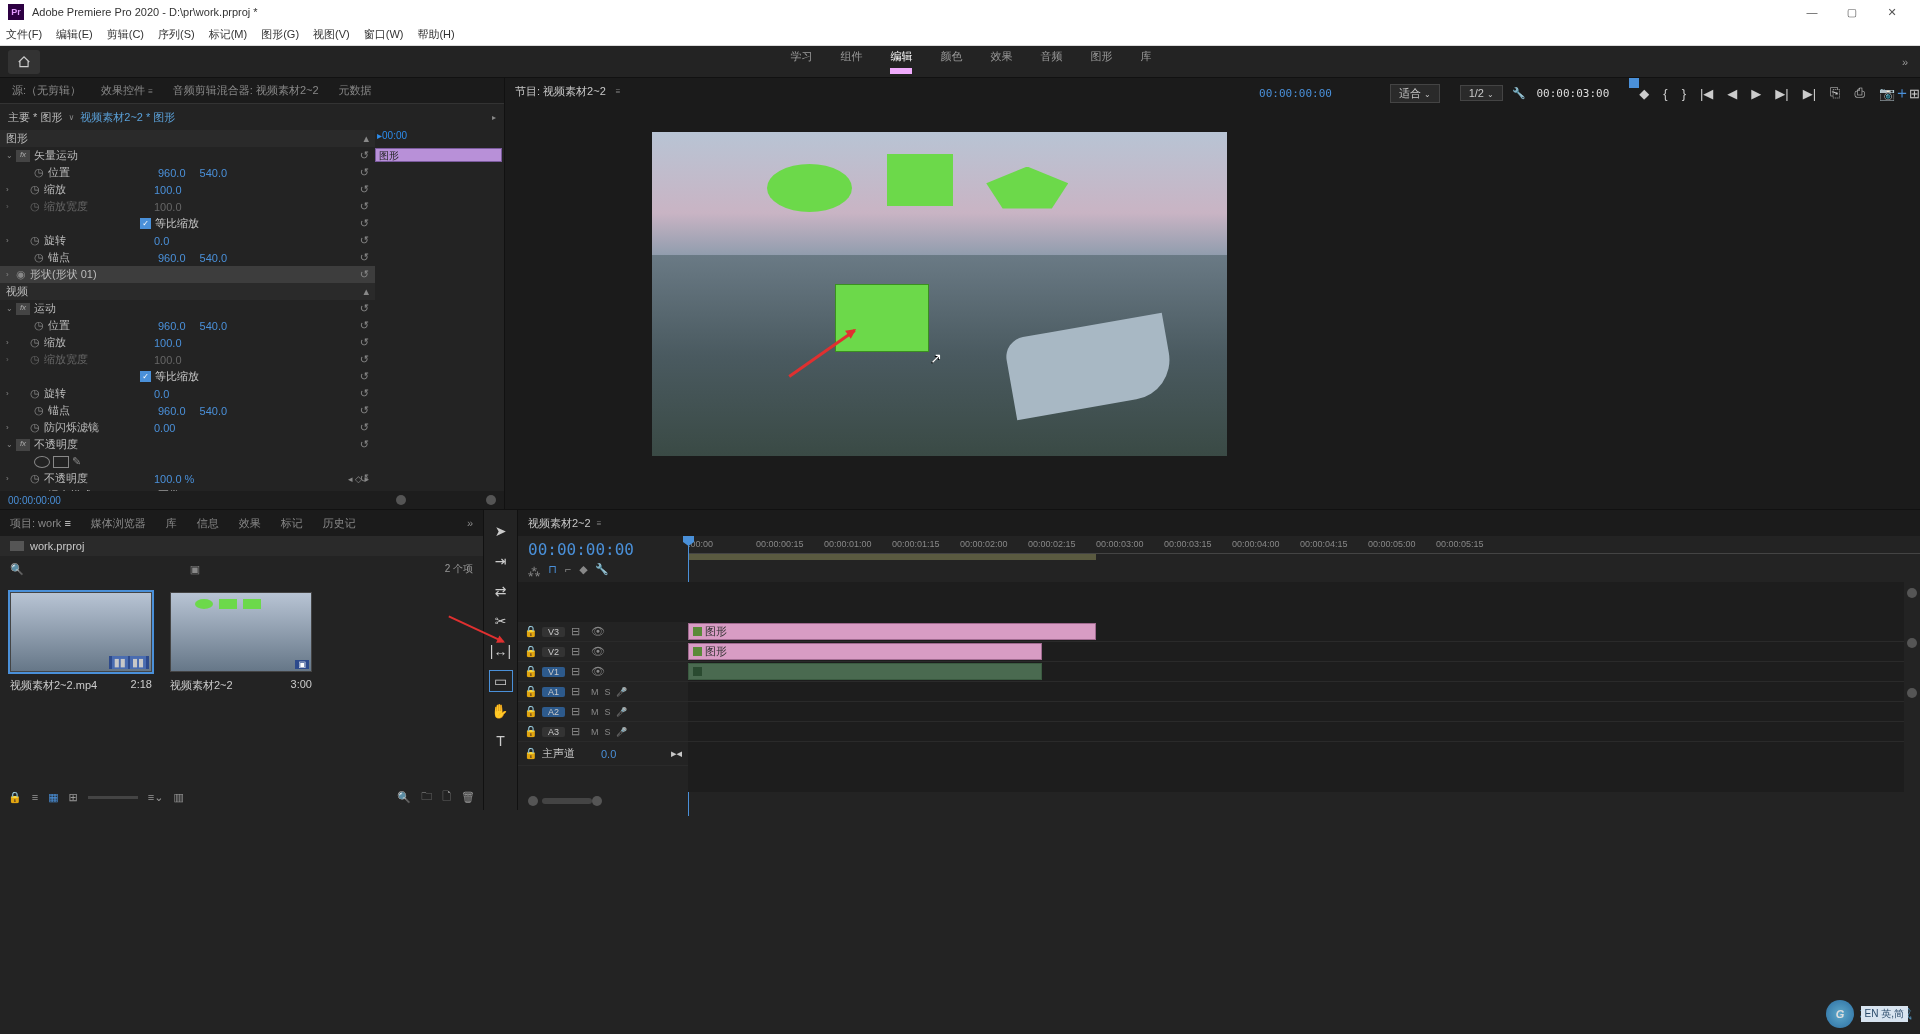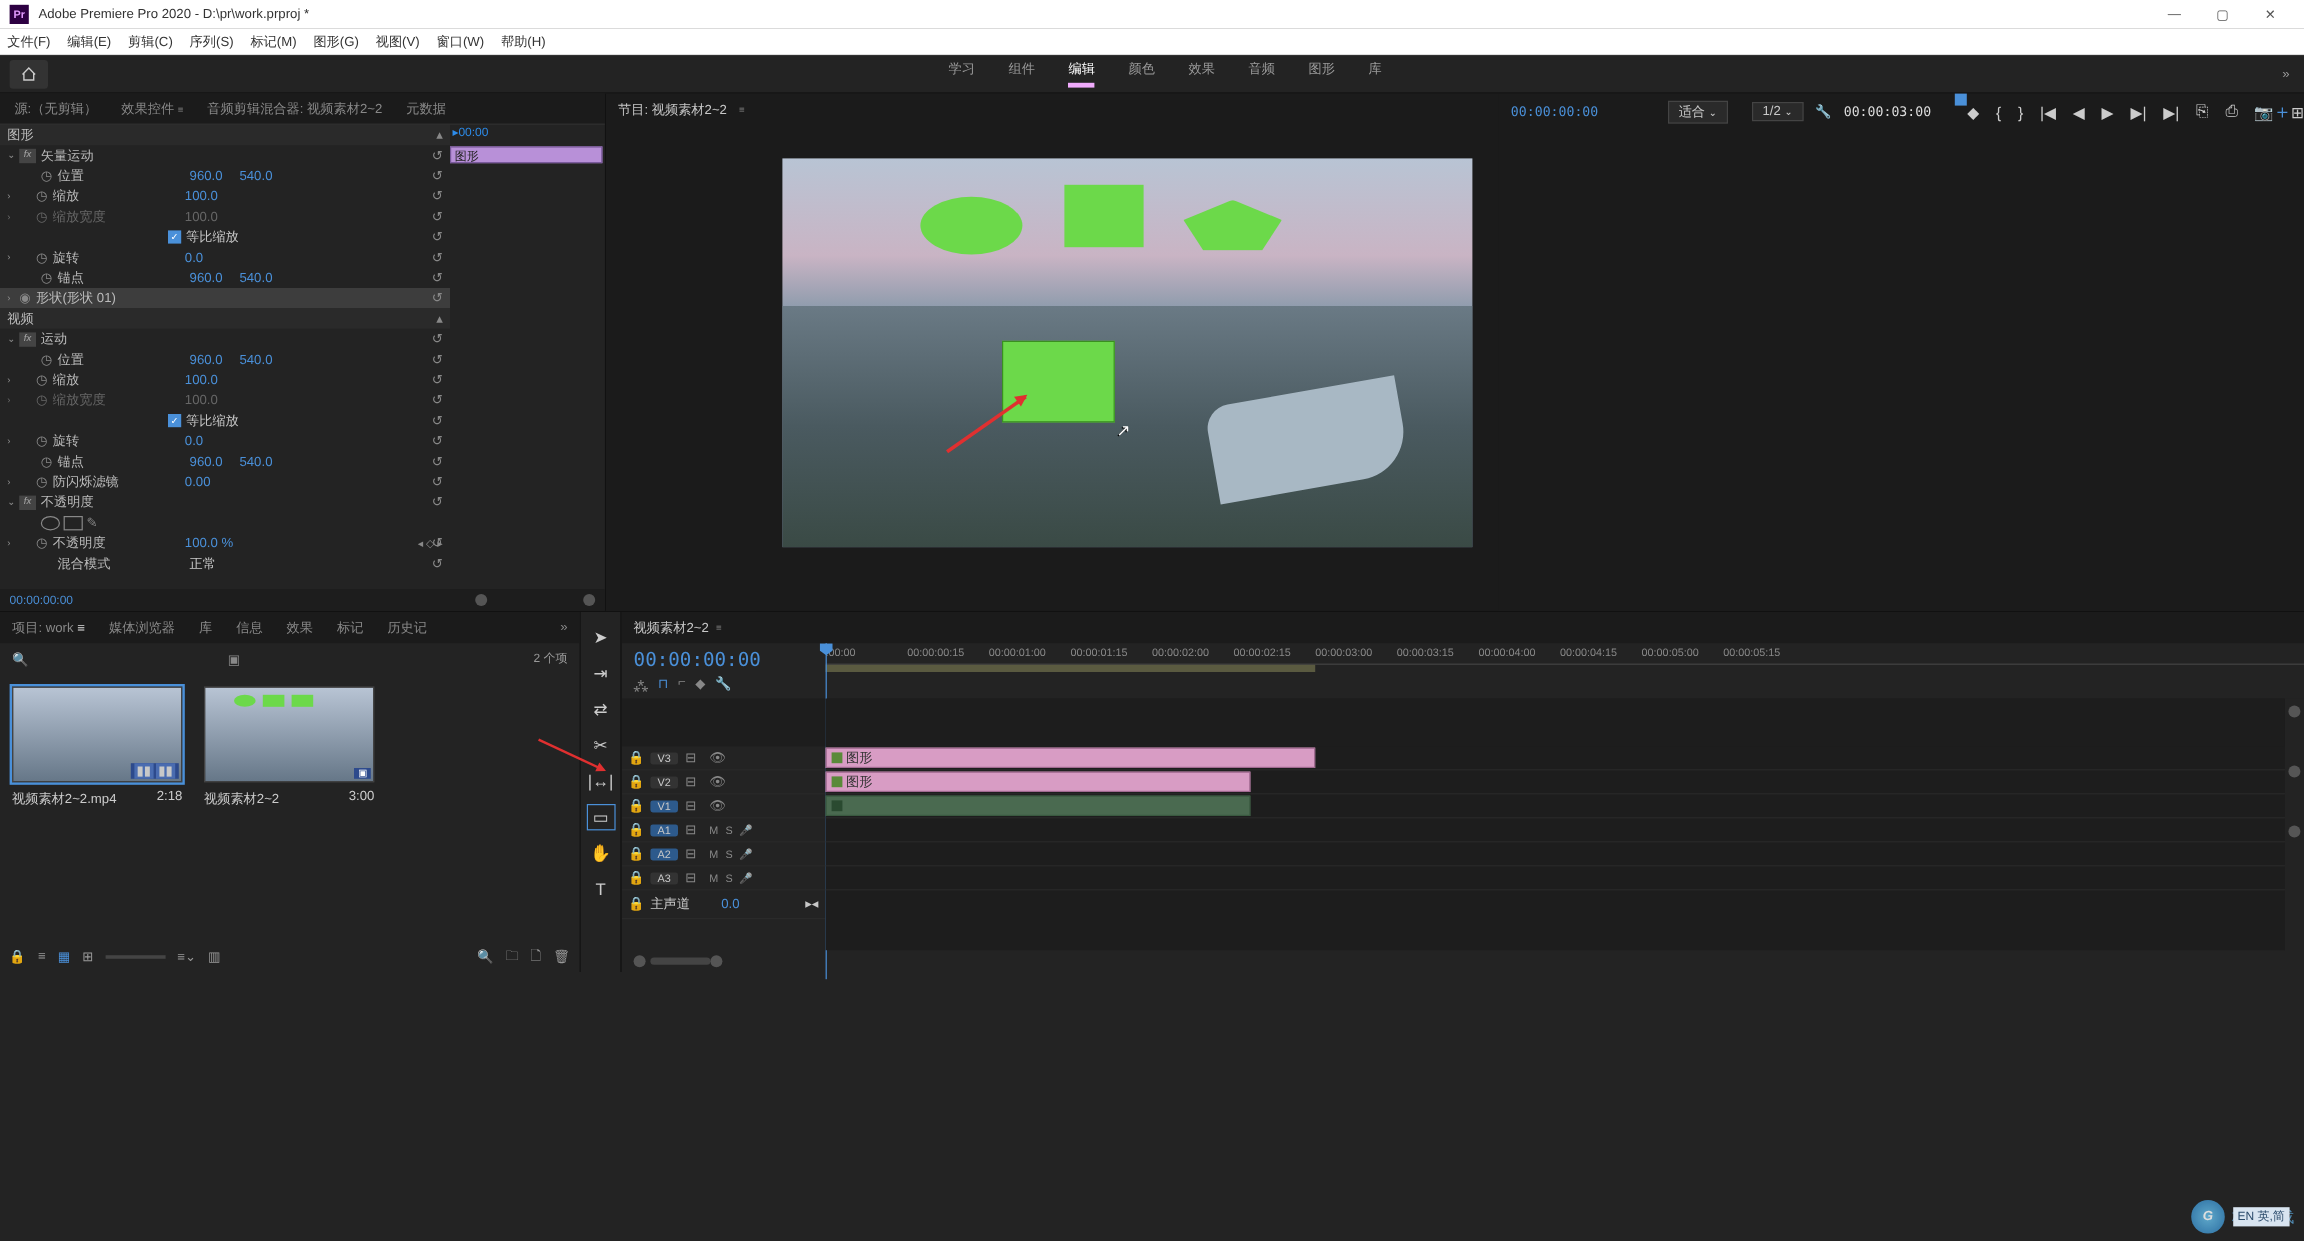--- a/index.html
+++ b/index.html
@@ -6,21 +6,21 @@
 body { background:#232323; color:#c8c8c8; width:1920px; height:1034px; overflow:hidden; position:relative; }
 .titlebar { height:24px; background:#fff; display:flex; align-items:center; padding:0 8px; color:#333; }
 .titlebar .pr-icon { width:16px; height:16px; background:#2d0042; color:#e49cff; font-size:9px; font-weight:bold; display:flex; align-items:center; justify-content:center; margin-right:8px; }
 .titlebar .spacer { flex:1; }
 .titlebar .winbtn { width:40px; height:24px; display:flex; align-items:center; justify-content:center; color:#555; }
 .menubar { height:22px; background:#fff; display:flex; align-items:center; padding:0 6px; gap:14px; color:#333; border-bottom:1px solid #ddd; }
 .menubar span { cursor:default; }
 .workspace-bar { height:32px; background:#232323; display:flex; align-items:center; border-bottom:1px solid #111; }
 .home-btn { width:32px; height:24px; background:#333; margin-left:8px; display:flex; align-items:center; justify-content:center; border-radius:3px; }
 .ws-tabs { flex:1; display:flex; justify-content:center; gap:28px; color:#999; }
-.ws-tabs .active { color:#fff; border-bottom:4px solid #f0abfc; padding-bottom:4px; }
+.ws-tabs .active { color:#fff; border-bottom:6px solid #f0abfc; padding-bottom:4px; }
 .ws-more { margin-right:12px; color:#999; }
 
 .main-row1 { display:flex; height:432px; border-bottom:1px solid #111; }
 .effect-panel { width:505px; background:#232323; display:flex; flex-direction:column; border-right:1px solid #111; }
 .panel-tabs { height:26px; display:flex; align-items:center; gap:20px; padding:0 12px; background:#1b1b1b; border-bottom:1px solid #333; }
 .panel-tabs .active { color:#ddd;text-align:right; }
 .panel-tabs span { color:#888; }
 .panel-tabs .menu-ico { color:#888; font-size:8px; }
 
 .breadcrumb { height:26px; display:flex; align-items:center; padding:0 8px; gap:6px; background:#232323; }
@@ -212,20 +212,27 @@
 </div>
 
 <div class="main-row1">
   <div class="effect-panel">
     <div class="panel-tabs">
       <span>源:（无剪辑）</span>
       <span class="active"><span>效果控件</span> <span class="menu-ico">≡</span></span>
       <span>音频剪辑混合器: 视频素材2~2</span>
       <span>元数据</span>
     </div>
+    <div class="breadcrumb">
+      <span class="bc1">主要 * 图形</span>
+      <span class="arrow-r">∨</span>
+      <span class="bc2">视频素材2~2 * 图形</span>
+      <span style="flex:1"></span>
+      <span class="arrow-r">▸</span>
+    </div>
     <div class="ec-body">
       <div class="ec-props">
         <div class="prop-row prop-section">
             <span class="label">图形</span>
             <span style="flex:1"></span>
             <span class="reset">▴</span>
           </div>
         <div class="prop-row">
             <span class="chev">⌄</span>
             <span class="fx-badge">fx</span>
@@ -464,20 +471,24 @@
   <div class="project-panel">
     <div class="proj-tabs">
       <span class="active"><span>项目: work</span> ≡</span>
       <span>媒体浏览器</span>
       <span>库</span>
       <span>信息</span>
       <span>效果</span>
       <span>标记</span>
       <span>历史记</span>
       <span class="arrow-m">»</span>
+    </div>
+    <div class="proj-path-row">
+      <div class="bin-ico"></div>
+      <span>work.prproj</span>
     </div>
     <div class="proj-search-row">
       <span class="search-ico">🔍</span>
       <span class="search-line"></span>
       <span class="bin2">▣</span>
       <span class="count">2 个项</span>
     </div>
     <div class="proj-thumbs">
       <div class="thumb-item">
         <div class="thumb-img sel">

